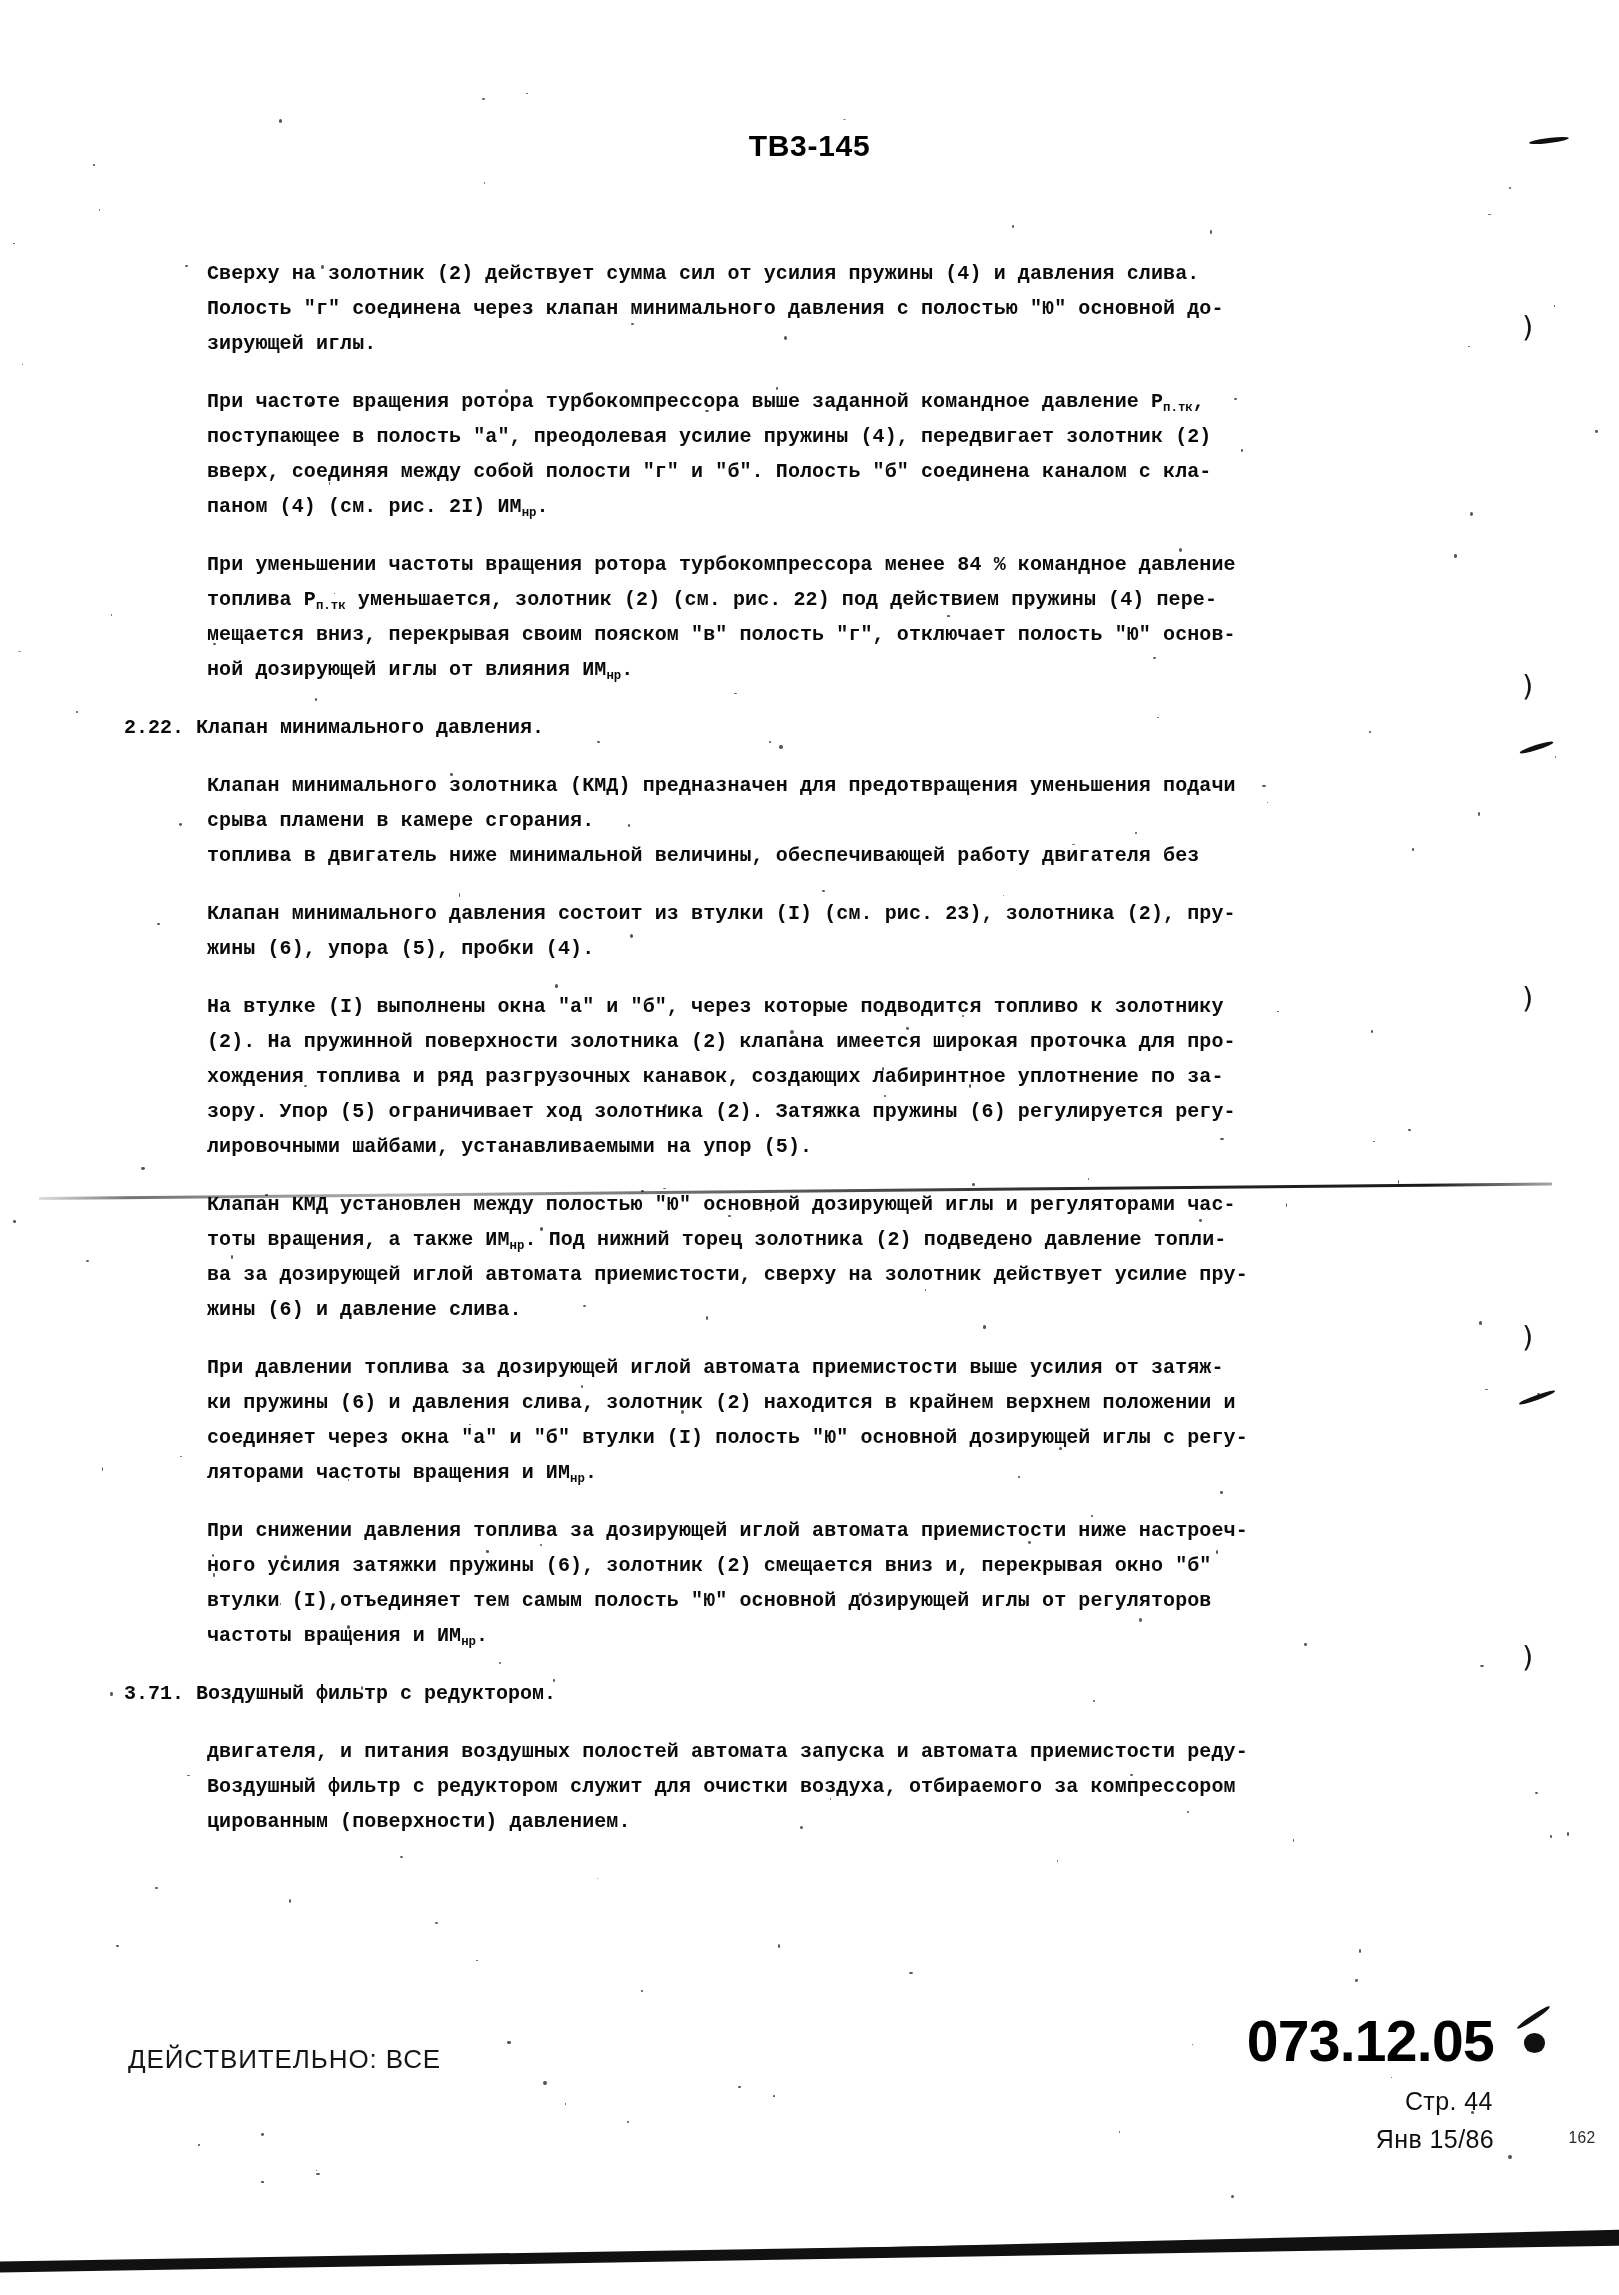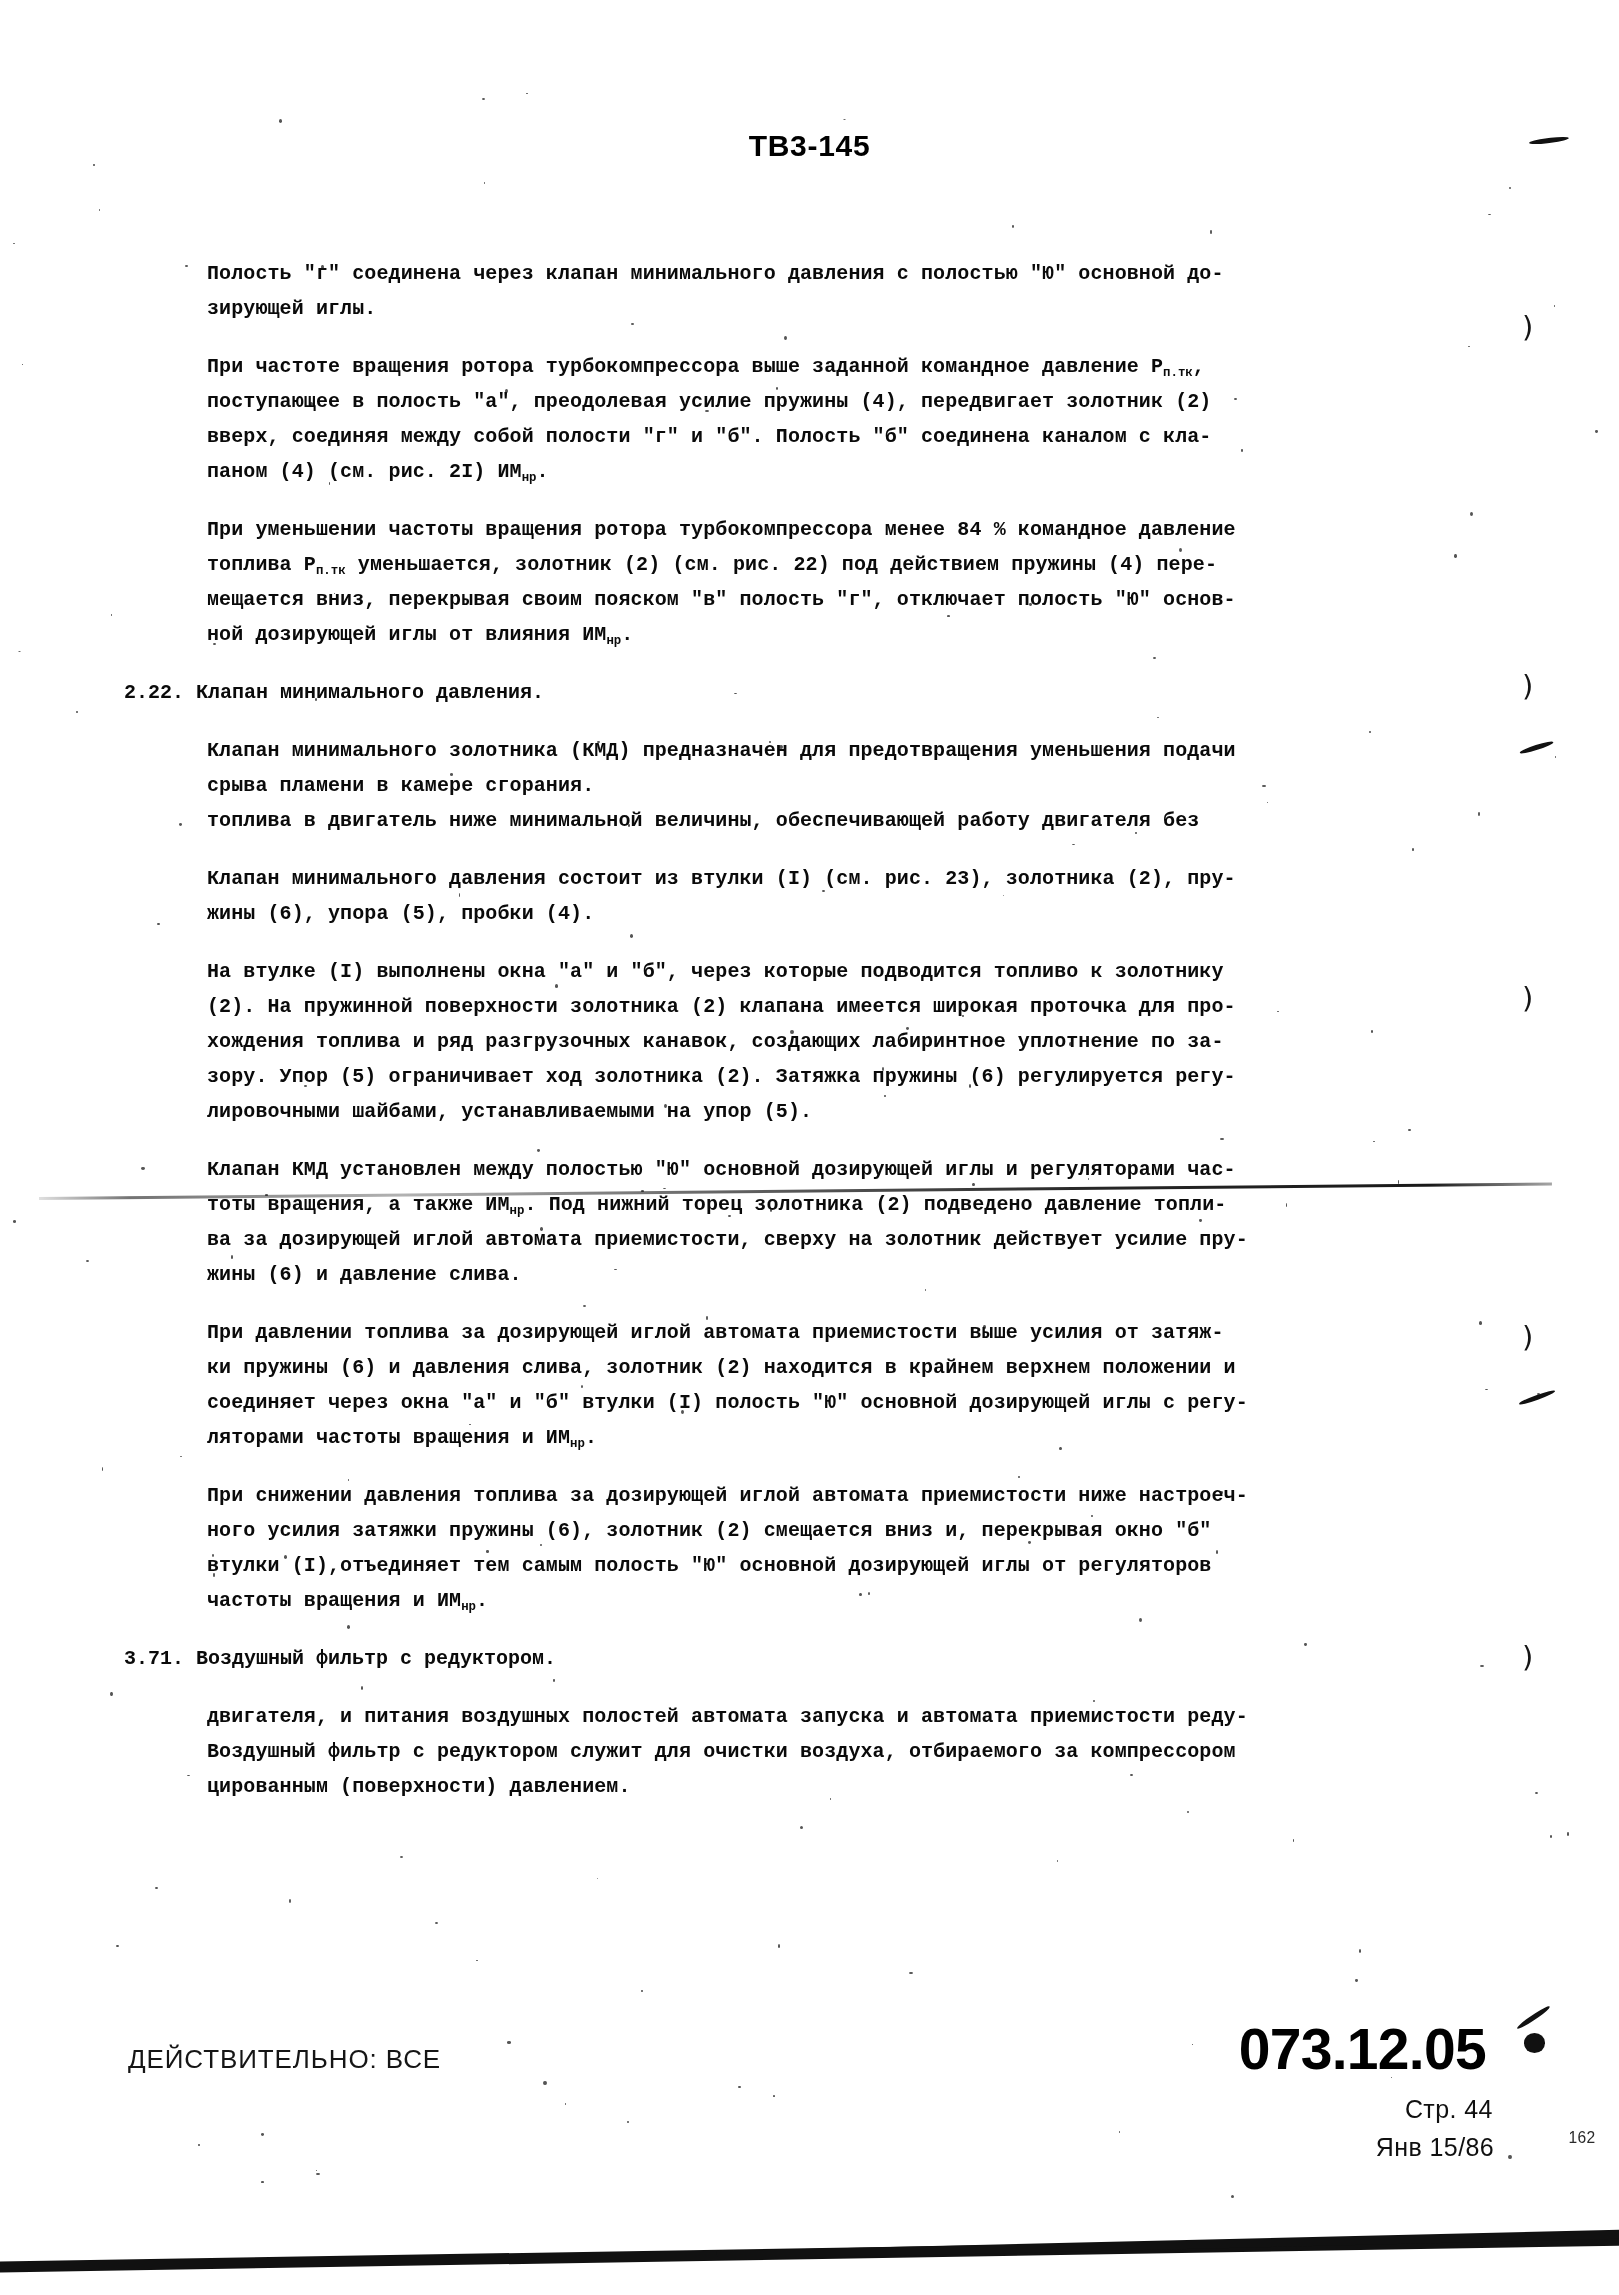--- a/index.html
+++ b/index.html
@@ -112,21 +112,21 @@
     top: 2009px;
     text-align: right;
   }
   .footer-right .chapter-no {
     font-family: "Liberation Sans", "DejaVu Sans", sans-serif;
     font-weight: 700;
     font-size: 57px;
     letter-spacing: -0.7px;
     line-height: 1;
     color: #000;
-    margin: 12px;
+    margin: 4px;
   }
   .footer-right .page-no {
     font-family: "Liberation Sans", "DejaVu Sans", sans-serif;
     font-size: 25px;
     letter-spacing: 0.4px;
     margin: 17px 5.2px 0 0;
     color: #101010;
   }
   .footer-right .rev-date {
     font-family: "Liberation Sans", "DejaVu Sans", sans-serif;
@@ -209,21 +209,21 @@
 <body>
 
 <div class="page">
 
   <div class="header">
     <div class="doc-code">ТВ3-145</div>
   </div>
 
   <div class="body-col">
 
-    <div class="para"><span class="ln">Полость "г" соединена через клапан минимального давления с полостью "Ю" основной до-</span><span class="ln">зирующей иглы.</span></div>
+    <div class="para"><span class="ln">Сверху на золотник (2) действует сумма сил от усилия пружины (4) и давления слива.</span><span class="ln">Полость "г" соединена через клапан минимального давления с полостью "Ю" основной до-</span><span class="ln">зирующей иглы.</span></div>
     <div class="para"><span class="ln">При частоте вращения ротора турбокомпрессора выше заданной командное давление P<sub>п.тк</sub>,</span><span class="ln">поступающее в полость "а", преодолевая усилие пружины (4), передвигает золотник (2)</span><span class="ln">вверх, соединяя между собой полости "г" и "б". Полость "б" соединена каналом с кла-</span><span class="ln">паном (4) (см. рис. 2I) ИМ<sub>нр</sub>.</span></div>
     <div class="para"><span class="ln">При уменьшении частоты вращения ротора турбокомпрессора менее 84 % командное давление</span><span class="ln">топлива P<sub>п.тк</sub> уменьшается, золотник (2) (см. рис. 22) под действием пружины (4) пере-</span><span class="ln">мещается вниз, перекрывая своим пояском "в" полость "г", отключает полость "Ю" основ-</span><span class="ln">ной дозирующей иглы от влияния ИМ<sub>нр</sub>.</span></div>
 
     <div class="section-head">2.22. Клапан минимального давления.</div>
 
     <div class="para"><span class="ln">Клапан минимального золотника (КМД) предназначен для предотвращения уменьшения подачи</span><span class="ln">срыва пламени в камере сгорания.</span><span class="ln">топлива в двигатель ниже минимальной величины, обеспечивающей работу двигателя без</span></div>
     <div class="para"><span class="ln">Клапан минимального давления состоит из втулки (I) (см. рис. 23), золотника (2), пру-</span><span class="ln">жины (6), упора (5), пробки (4).</span></div>
     <div class="para"><span class="ln">На втулке (I) выполнены окна "а" и "б", через которые подводится топливо к золотнику</span><span class="ln">(2). На пружинной поверхности золотника (2) клапана имеется широкая проточка для про-</span><span class="ln">хождения топлива и ряд разгрузочных канавок, создающих лабиринтное уплотнение по за-</span><span class="ln">зору. Упор (5) ограничивает ход золотника (2). Затяжка пружины (6) регулируется регу-</span><span class="ln">лировочными шайбами, устанавливаемыми на упор (5).</span></div>
     <div class="para"><span class="ln">Клапан КМД установлен между полостью "Ю" основной дозирующей иглы и регуляторами час-</span><span class="ln">тоты вращения, а также ИМ<sub>нр</sub>. Под нижний торец золотника (2) подведено давление топли-</span><span class="ln">ва за дозирующей иглой автомата приемистости, сверху на золотник действует усилие пру-</span><span class="ln">жины (6) и давление слива.</span></div>
     <div class="para"><span class="ln">При давлении топлива за дозирующей иглой автомата приемистости выше усилия от затяж-</span><span class="ln">ки пружины (6) и давления слива, золотник (2) находится в крайнем верхнем положении и</span><span class="ln">соединяет через окна "а" и "б" втулки (I) полость "Ю" основной дозирующей иглы с регу-</span><span class="ln">ляторами частоты вращения и ИМ<sub>нр</sub>.</span></div>

